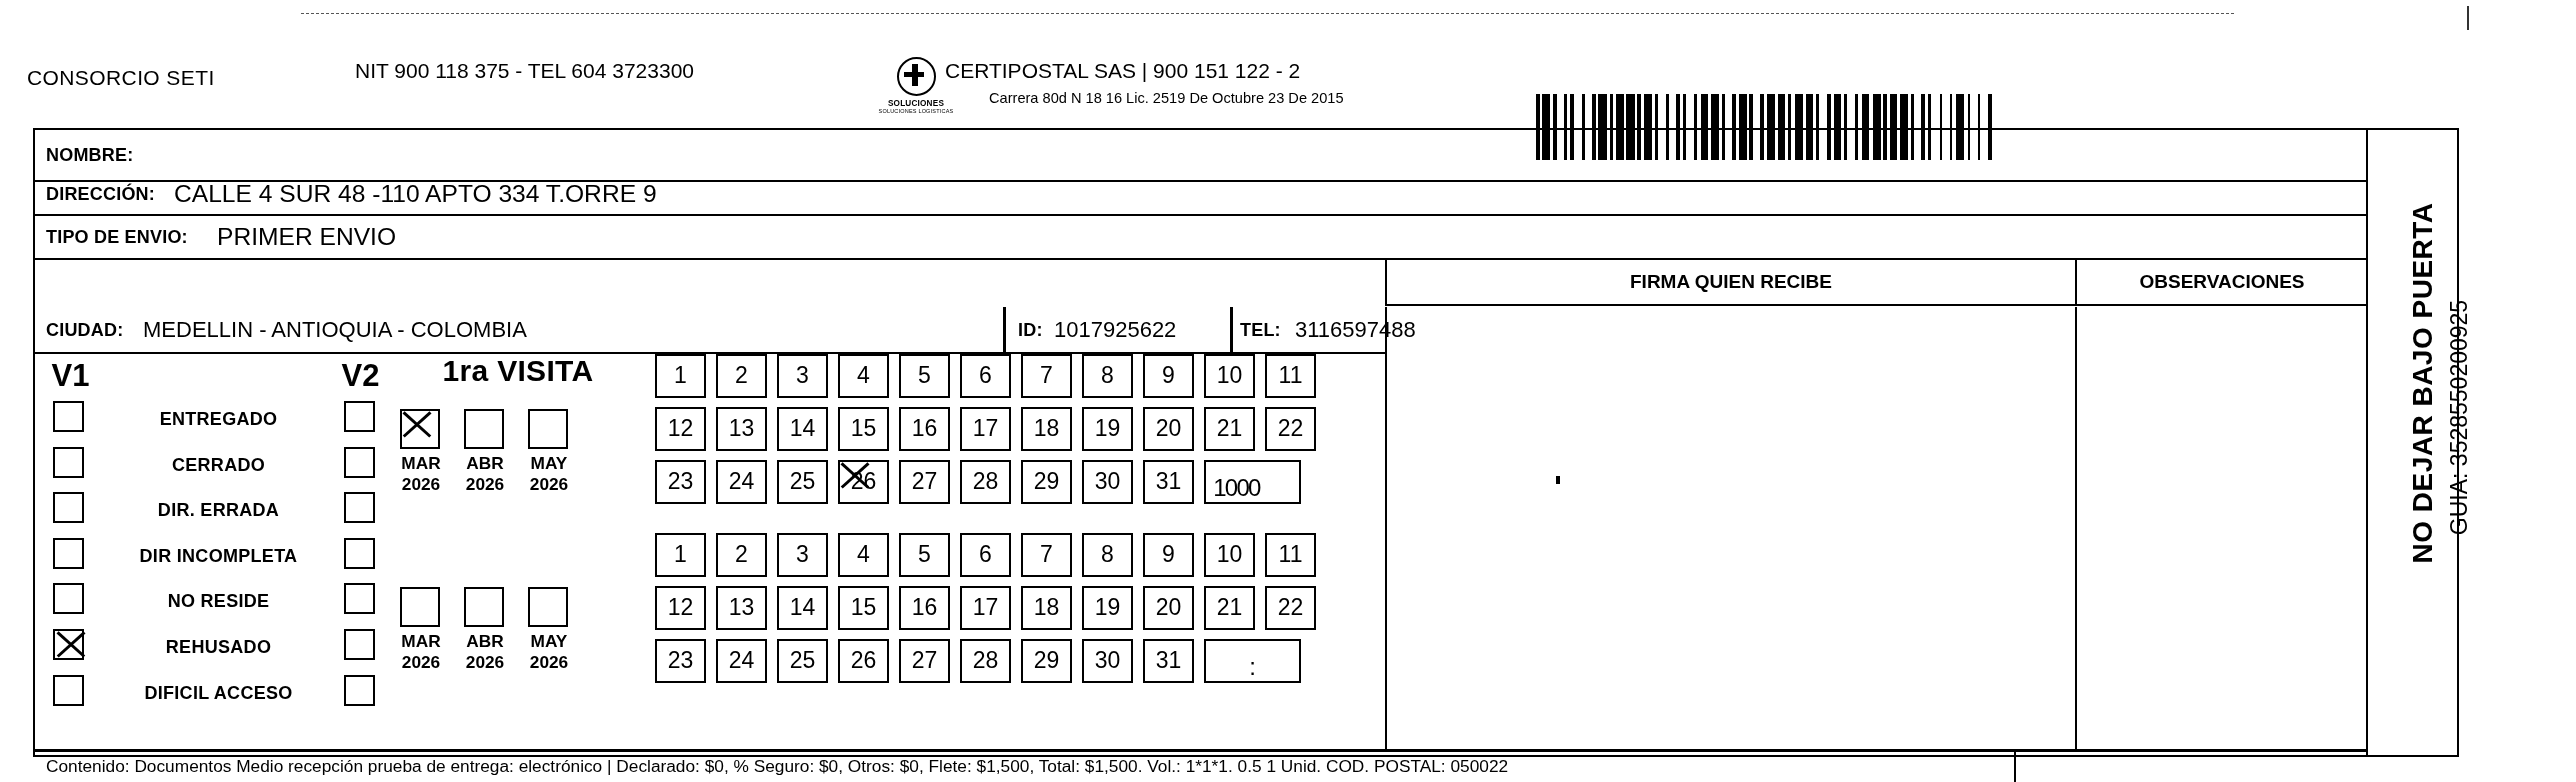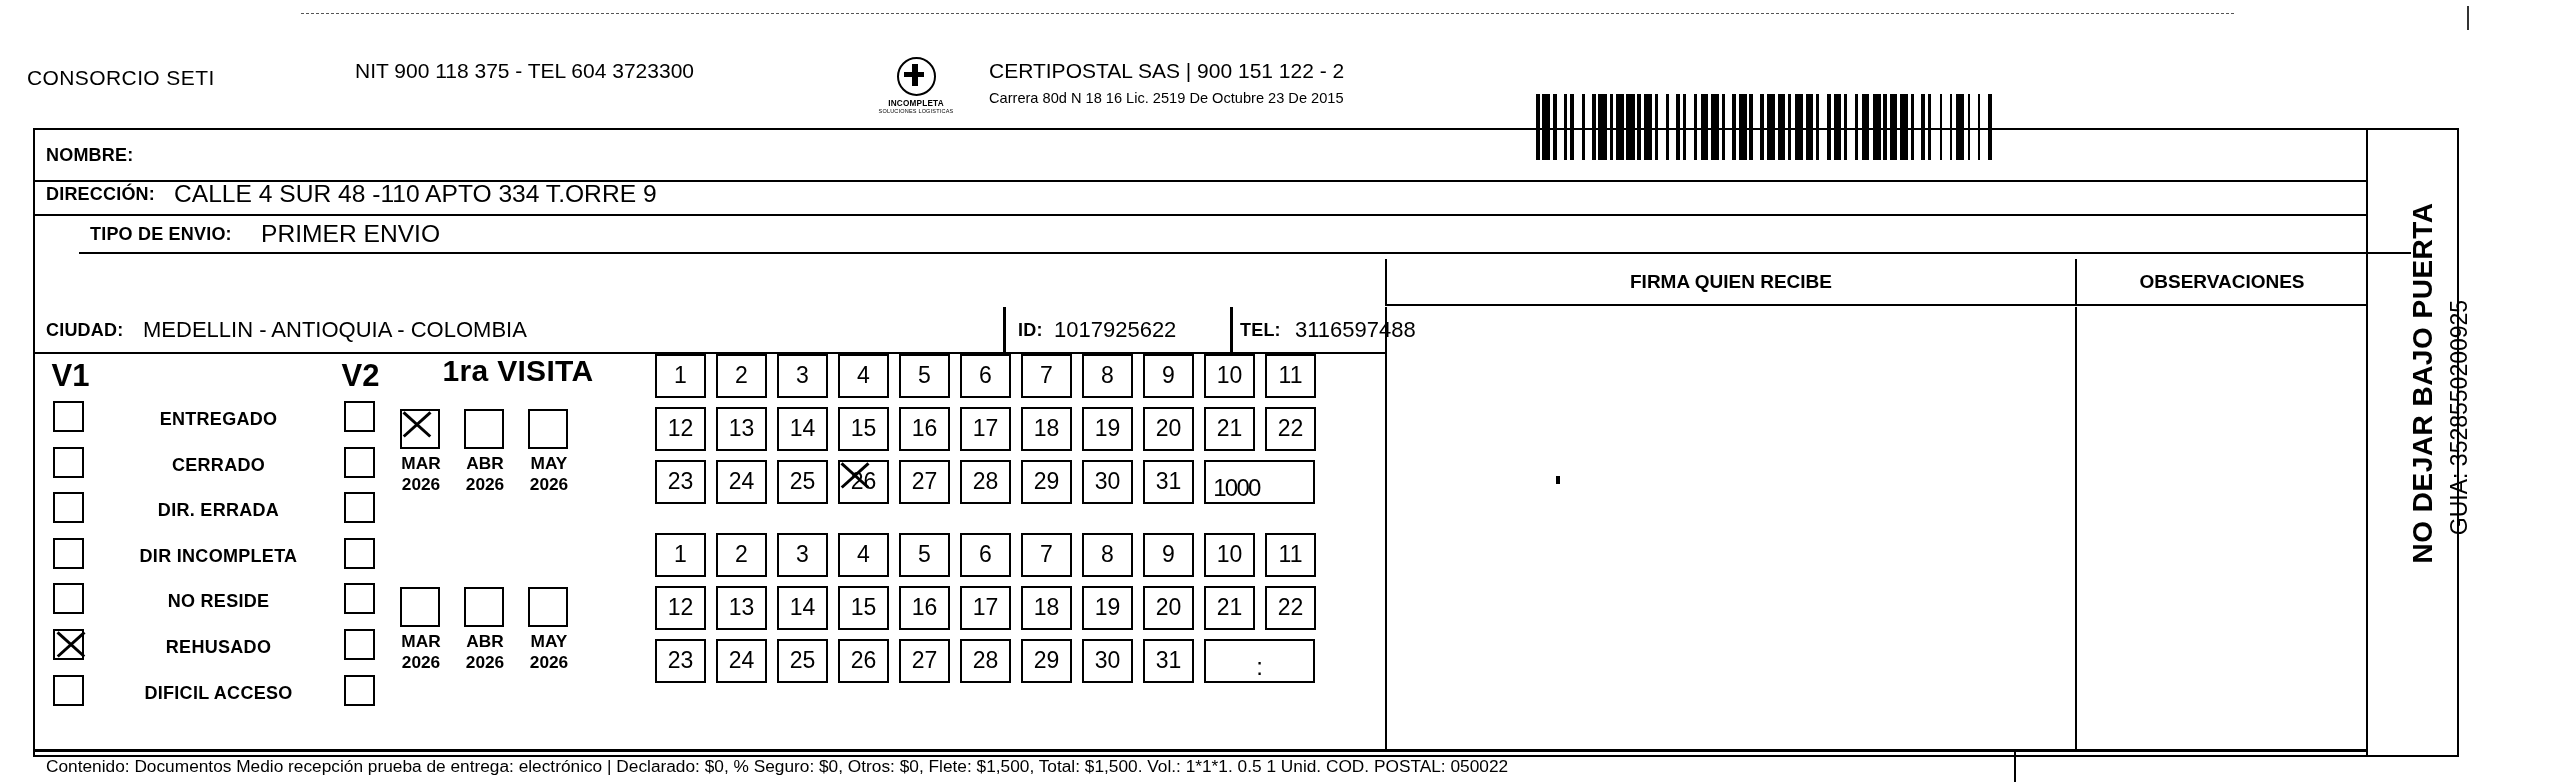--- a/index.html
+++ b/index.html
@@ -14,42 +14,42 @@
   .hdr{position:absolute;left:27px;top:50px;width:2462px;height:73px;}
   .hdr-consorcio{position:absolute;left:0px;top:16.4px;font-size:21px;letter-spacing:0.4px;}
   .hdr-nit{position:absolute;left:328px;top:9px;font-size:21px;white-space:nowrap;}
   .hdr-calle{position:absolute;left:328px;top:38px;font-size:21px;white-space:nowrap;}
   .certi-logo{position:absolute;left:848px;top:7.3px;width:82px;text-align:center;}
   .certi-logo .ring{width:35px;height:35px;border:2.7px solid #000;border-radius:50%;margin:0 auto;position:relative;}
   .certi-logo .ring:before{content:"";position:absolute;left:5.5px;top:12.8px;width:20px;height:4.6px;background:#000;}
   .certi-logo .ring:after{content:"";position:absolute;left:13.7px;top:4.6px;width:5.5px;height:22px;background:#000;}
   .certi-logo .cap{font-size:8.2px;font-weight:bold;margin-top:2.7px;letter-spacing:0.2px;}
   .certi-logo .cap2{font-size:5.5px;letter-spacing:0.2px;}
-  .hdr-certi1{position:absolute;left:962px;top:9px;font-size:21px;white-space:nowrap;}
+  .hdr-certi1{position:absolute;left:918px;top:9px;font-size:21px;white-space:nowrap;}
   .hdr-certi2{position:absolute;left:962px;top:40px;font-size:14.6px;white-space:nowrap;}
 
   
   .barcode{position:absolute;left:1509px;top:44px;width:739px;height:66px;overflow:hidden;}
   .barcode i{display:inline-block;height:66px;background:#000;vertical-align:top;}
 
   
   .box{position:absolute;left:33px;top:128px;width:2426px;height:629px;border:2.7px solid #000;box-sizing:border-box;}
   
   .vstrip{position:absolute;right:0;top:0;width:91px;height:100%;border-left:2.7px solid #000;box-sizing:border-box;}
   .vstrip .vtxt{position:absolute;left:-182px;top:237px;width:474px;transform:rotate(-90deg);text-align:center;font-size:28px;font-weight:bold;letter-spacing:0.5px;white-space:nowrap;}
   .vstrip .vtxt2{position:absolute;left:-146px;top:274px;width:474px;transform:rotate(-90deg);text-align:center;font-size:23px;white-space:nowrap;}
 
   .row{position:absolute;left:0;box-sizing:border-box;border-bottom:2.7px solid #000;}
   .lbl{font-size:18px;font-weight:bold;letter-spacing:0.2px;}
   .val{font-size:24.6px;}
   .valsm{font-size:22px;}
 
   .r-nombre{top:0;height:52px;width:2332px;}
   .r-dir{top:44px;height:42px;width:2332px;}
-  .r-tipo{top:86px;height:38px;width:2332px;margin-left:44px;}
+  .r-tipo{top:86px;height:44px;width:2332px;}
   .r-placa{top:129px;height:47px;width:1350px;}
   .r-ciudad{top:177px;height:47px;width:1350px;}
 
   .cell-txt{position:absolute;top:50%;transform:translateY(-50%);white-space:nowrap;}
 
   .vline{position:absolute;width:2.7px;background:#000;}
 
   
   .firma-hdr{position:absolute;left:1350px;top:129px;width:690px;height:47px;border-bottom:2.7px solid #000;border-left:2.7px solid #000;box-sizing:border-box;}
   .obs-hdr{position:absolute;left:2040px;top:129px;width:292px;height:47px;border-bottom:2.7px solid #000;border-left:2.7px solid #000;box-sizing:border-box;}
@@ -80,21 +80,21 @@
   .mo-row{position:absolute;left:9px;display:flex;gap:22px;}
   .mo{width:42px;text-align:center;}
   .mo .mbox{width:40px;height:40px;border:2.7px solid #000;box-sizing:border-box;position:relative;}
   .mo .mname{font-size:17.3px;font-weight:bold;margin-top:3.6px;}
   .mo .myear{font-size:17.3px;font-weight:bold;}
 
   
   .days{position:absolute;left:620px;}
   .drow{position:absolute;display:flex;}
   .dbox{width:51px;height:44px;border:2.7px solid #000;box-sizing:border-box;margin-right:10px;position:relative;font-size:23px;text-align:center;line-height:39px;}
-  .dwide{width:111px;text-decoration:underline;}
+  .dwide{width:97px;text-decoration:underline;}
   .scribble{position:absolute;left:7.3px;top:5.5px;font-size:24px;letter-spacing:-1.8px;}
   .colon{position:absolute;left:50%;top:5.5px;transform:translateX(-50%);font-size:24px;}
 
   
   .bot1{position:absolute;left:0;top:619px;width:1979px;height:36px;border-bottom:0;box-sizing:border-box;}
   .bot1 span{position:absolute;left:11px;top:7.3px;font-size:17.3px;white-space:nowrap;}
   .sep-bot{position:absolute;left:0;top:619px;width:2332px;height:2.7px;background:#000;}
   .guia-box{position:absolute;left:1979px;top:622px;width:353px;height:89px;border-left:2.7px solid #000;box-sizing:border-box;}
   .guia-box .gtxt{position:absolute;top:50%;left:0;width:100%;transform:translateY(-50%);text-align:center;font-size:30px;}
 </style>
@@ -105,21 +105,21 @@
 
   <div class="perf"></div>
   <div class="perf-tick"></div>
 
   <div class="hdr">
     <div class="hdr-consorcio">CONSORCIO SETI</div>
     <div class="hdr-nit">NIT 900 118 375 - TEL 604 3723300</div>
 
     <div class="certi-logo">
       <div class="ring"></div>
-      <div class="cap">INCOMPLETA</div>
+      <div class="cap">SOLUCIONES</div>
       <div class="cap2">SOLUCIONES LOGISTICAS</div>
     </div>
 
     <div class="hdr-certi1">CERTIPOSTAL SAS | 900 151 122 - 2</div>
     <div class="hdr-certi2">Carrera 80d N 18 16  Lic. 2519 De Octubre 23 De 2015</div>
 
     <div class="barcode" id="barcode"><i style="width:3.6px"></i><i style="width:2.7px;background:transparent"></i><i style="width:8.2px"></i><i style="width:2.7px;background:transparent"></i><i style="width:3.6px"></i><i style="width:7.3px;background:transparent"></i><i style="width:2.7px"></i><i style="width:3.6px;background:transparent"></i><i style="width:3.6px"></i><i style="width:8.2px;background:transparent"></i><i style="width:2.7px"></i><i style="width:7.3px;background:transparent"></i><i style="width:3.6px"></i><i style="width:2.7px;background:transparent"></i><i style="width:8.2px"></i><i style="width:3.6px;background:transparent"></i><i style="width:2.7px"></i><i style="width:3.6px;background:transparent"></i><i style="width:7.3px"></i><i style="width:2.7px;background:transparent"></i><i style="width:8.2px"></i><i style="width:2.7px;background:transparent"></i><i style="width:3.6px"></i><i style="width:3.6px;background:transparent"></i><i style="width:7.3px"></i><i style="width:3.6px;background:transparent"></i><i style="width:2.7px"></i><i style="width:8.2px;background:transparent"></i><i style="width:2.7px"></i><i style="width:7.3px;background:transparent"></i><i style="width:3.6px"></i><i style="width:2.7px;background:transparent"></i><i style="width:3.6px"></i><i style="width:8.2px;background:transparent"></i><i style="width:2.7px"></i><i style="width:3.6px;background:transparent"></i><i style="width:7.3px"></i><i style="width:2.7px;background:transparent"></i><i style="width:8.2px"></i><i style="width:3.6px;background:transparent"></i><i style="width:2.7px"></i><i style="width:7.3px;background:transparent"></i><i style="width:3.6px"></i><i style="width:2.7px;background:transparent"></i><i style="width:8.2px"></i><i style="width:2.7px;background:transparent"></i><i style="width:3.6px"></i><i style="width:7.3px;background:transparent"></i><i style="width:3.6px"></i><i style="width:2.7px;background:transparent"></i><i style="width:8.2px"></i><i style="width:2.7px;background:transparent"></i><i style="width:7.3px"></i><i style="width:3.6px;background:transparent"></i><i style="width:2.7px"></i><i style="width:3.6px;background:transparent"></i><i style="width:8.2px"></i><i style="width:2.7px;background:transparent"></i><i style="width:7.3px"></i><i style="width:3.6px;background:transparent"></i><i style="width:2.7px"></i><i style="width:8.2px;background:transparent"></i><i style="width:3.6px"></i><i style="width:2.7px;background:transparent"></i><i style="width:7.3px"></i><i style="width:2.7px;background:transparent"></i><i style="width:3.6px"></i><i style="width:8.2px;background:transparent"></i><i style="width:2.7px"></i><i style="width:3.6px;background:transparent"></i><i style="width:7.3px"></i><i style="width:3.6px;background:transparent"></i><i style="width:8.2px"></i><i style="width:2.7px;background:transparent"></i><i style="width:3.6px"></i><i style="width:2.7px;background:transparent"></i><i style="width:7.3px"></i><i style="width:2.7px;background:transparent"></i><i style="width:8.2px"></i><i style="width:3.6px;background:transparent"></i><i style="width:2.7px"></i><i style="width:7.3px;background:transparent"></i><i style="width:3.6px"></i><i style="width:2.7px;background:transparent"></i><i style="width:3.6px"></i><i style="width:8.2px;background:transparent"></i><i style="width:2.7px"></i><i style="width:7.3px;background:transparent"></i><i style="width:2.7px"></i><i style="width:3.6px;background:transparent"></i><i style="width:8.2px"></i><i style="width:3.6px;background:transparent"></i><i style="width:2.7px"></i><i style="width:7.3px;background:transparent"></i><i style="width:2.7px"></i><i style="width:8.2px;background:transparent"></i><i style="width:3.6px"></i><i style="width:2.7px;background:transparent"></i></div>
   </div>
 
   <div class="box">

